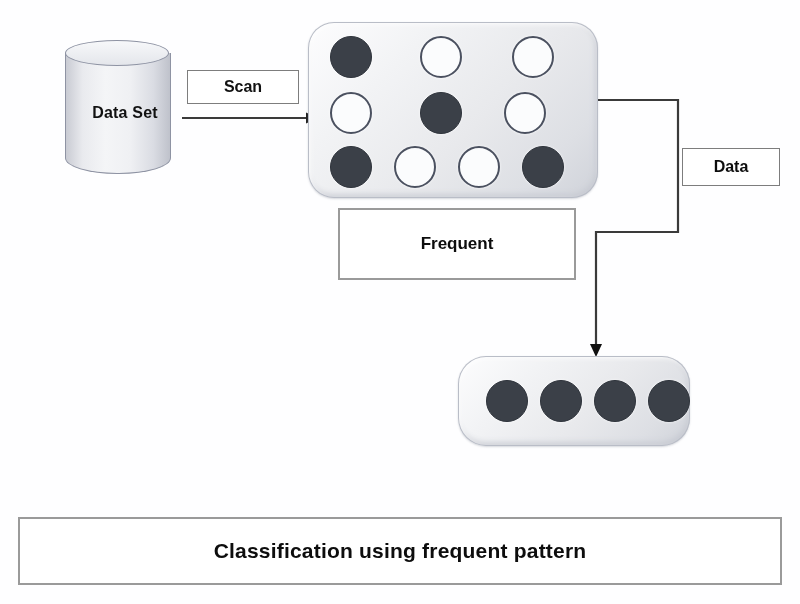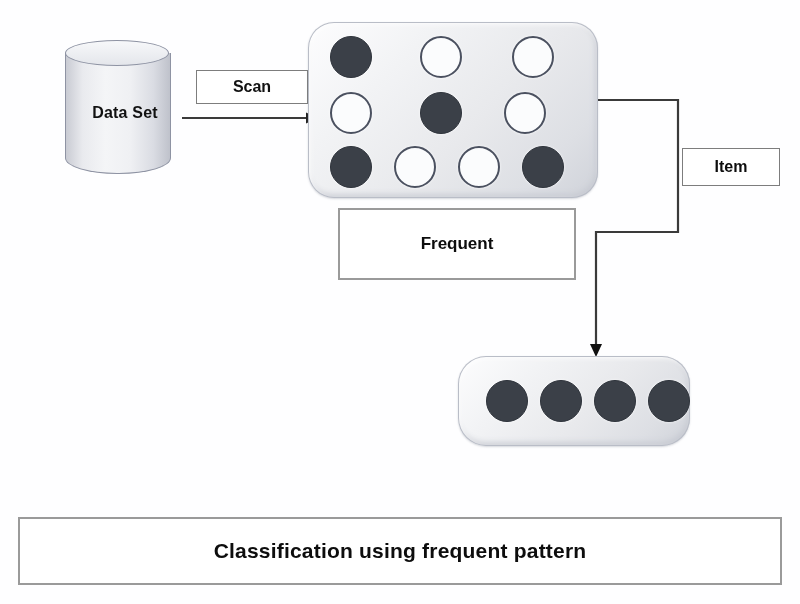--- a/index.html
+++ b/index.html
@@ -76,21 +76,20 @@
     height: 34px;
     border: 1px solid #7d7d7d;
     background: #ffffff;
     display: flex;
     align-items: center;
     justify-content: center;
     font-size: 16px;
     font-weight: bold;
     color: #111111;
     box-sizing: border-box;
-    margin-left: 9px;
   }
   .scan-arrow {
     position: absolute;
     left: 180px;
     top: 104px;
     width: 140px;
     height: 28px;
   }
 
   
@@ -220,21 +219,21 @@
 
   <div class="label-box" id="freq-label-box">
     <span>Frequent</span>
   </div>
 
   <svg class="connector" viewBox="0 0 800 604">
     <polyline points="598,100 678,100 678,232 596,232 596,350" fill="none" stroke="#3a3a3a" stroke-width="2.2"></polyline>
     <polygon points="590,344 602,344 596,357" fill="#111111"></polygon>
   </svg>
 
-  <div class="label-box" id="sort-box">Item</div>
+  <div class="label-box" id="sort-box">Data</div>
 
   <div class="panel" id="result-panel">
     <div class="dot dark" style="left:28px;  top:24px; width:42px; height:42px;"></div>
     <div class="dot dark" style="left:82px;  top:24px; width:42px; height:42px;"></div>
     <div class="dot dark" style="left:136px; top:24px; width:42px; height:42px;"></div>
     <div class="dot dark" style="left:190px; top:24px; width:42px; height:42px;"></div>
   </div>
 
   <div class="label-box" id="title-box">Classification using frequent pattern</div>
 

